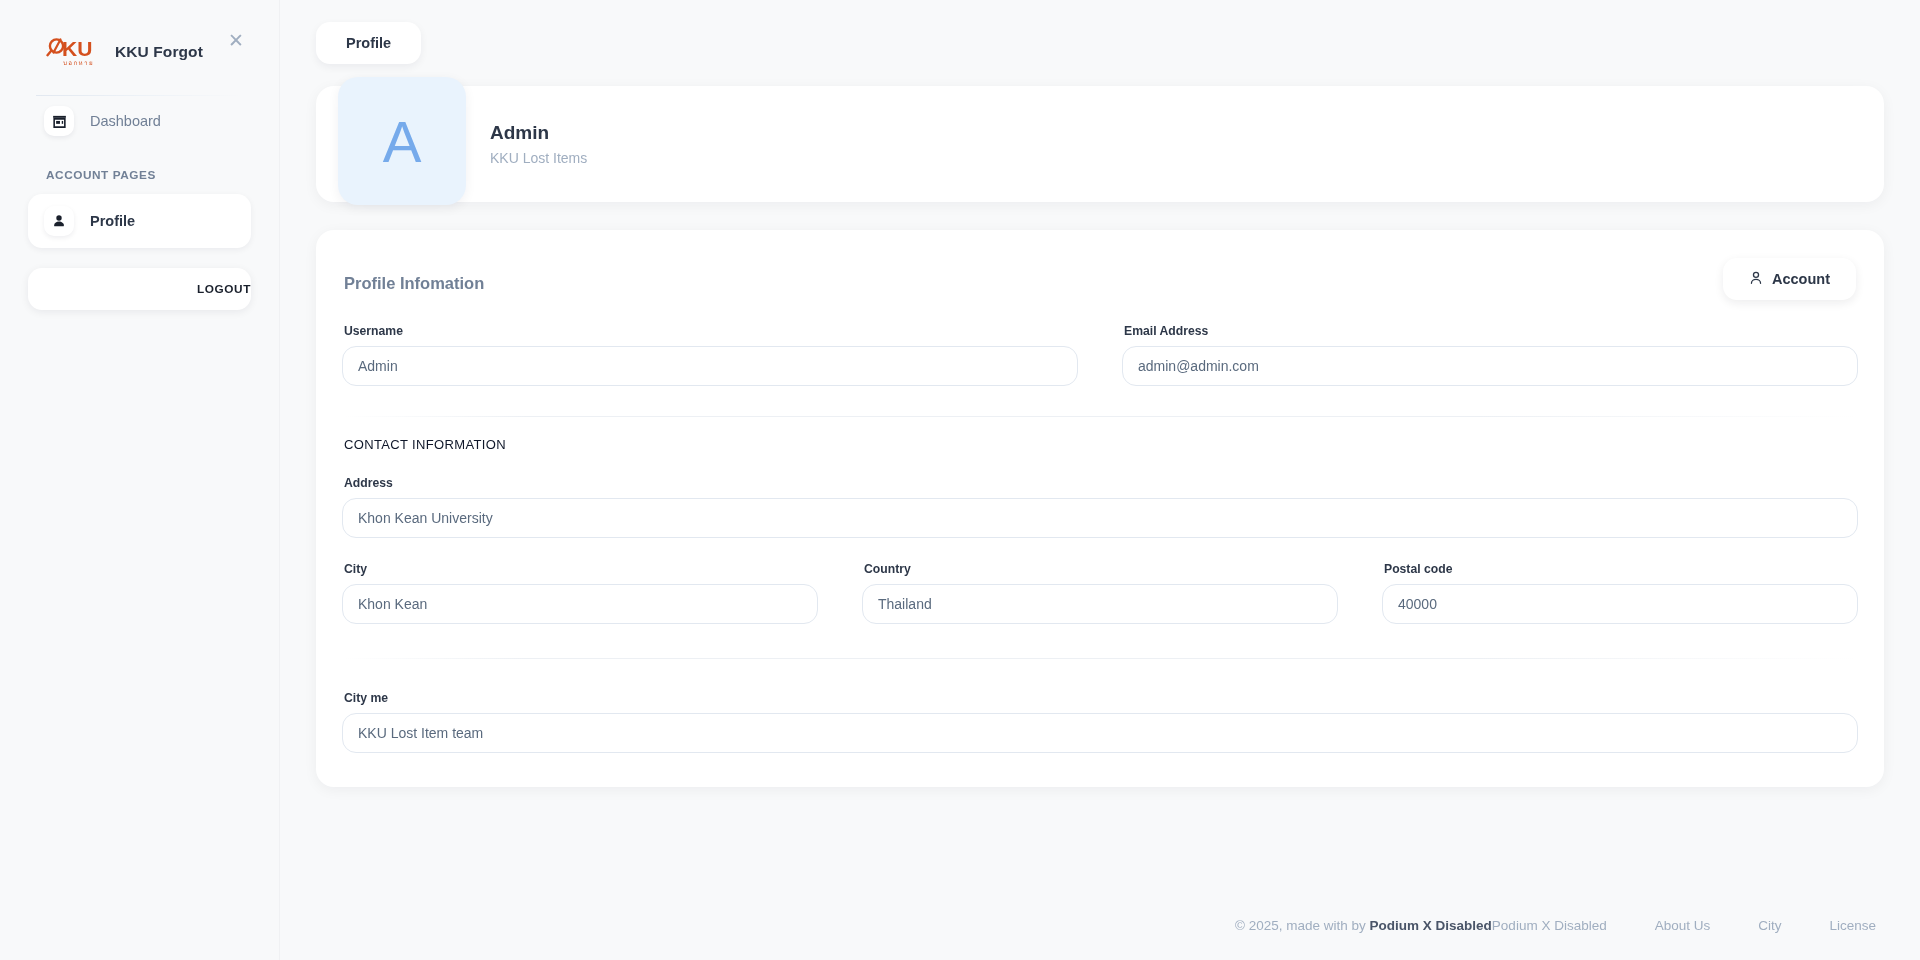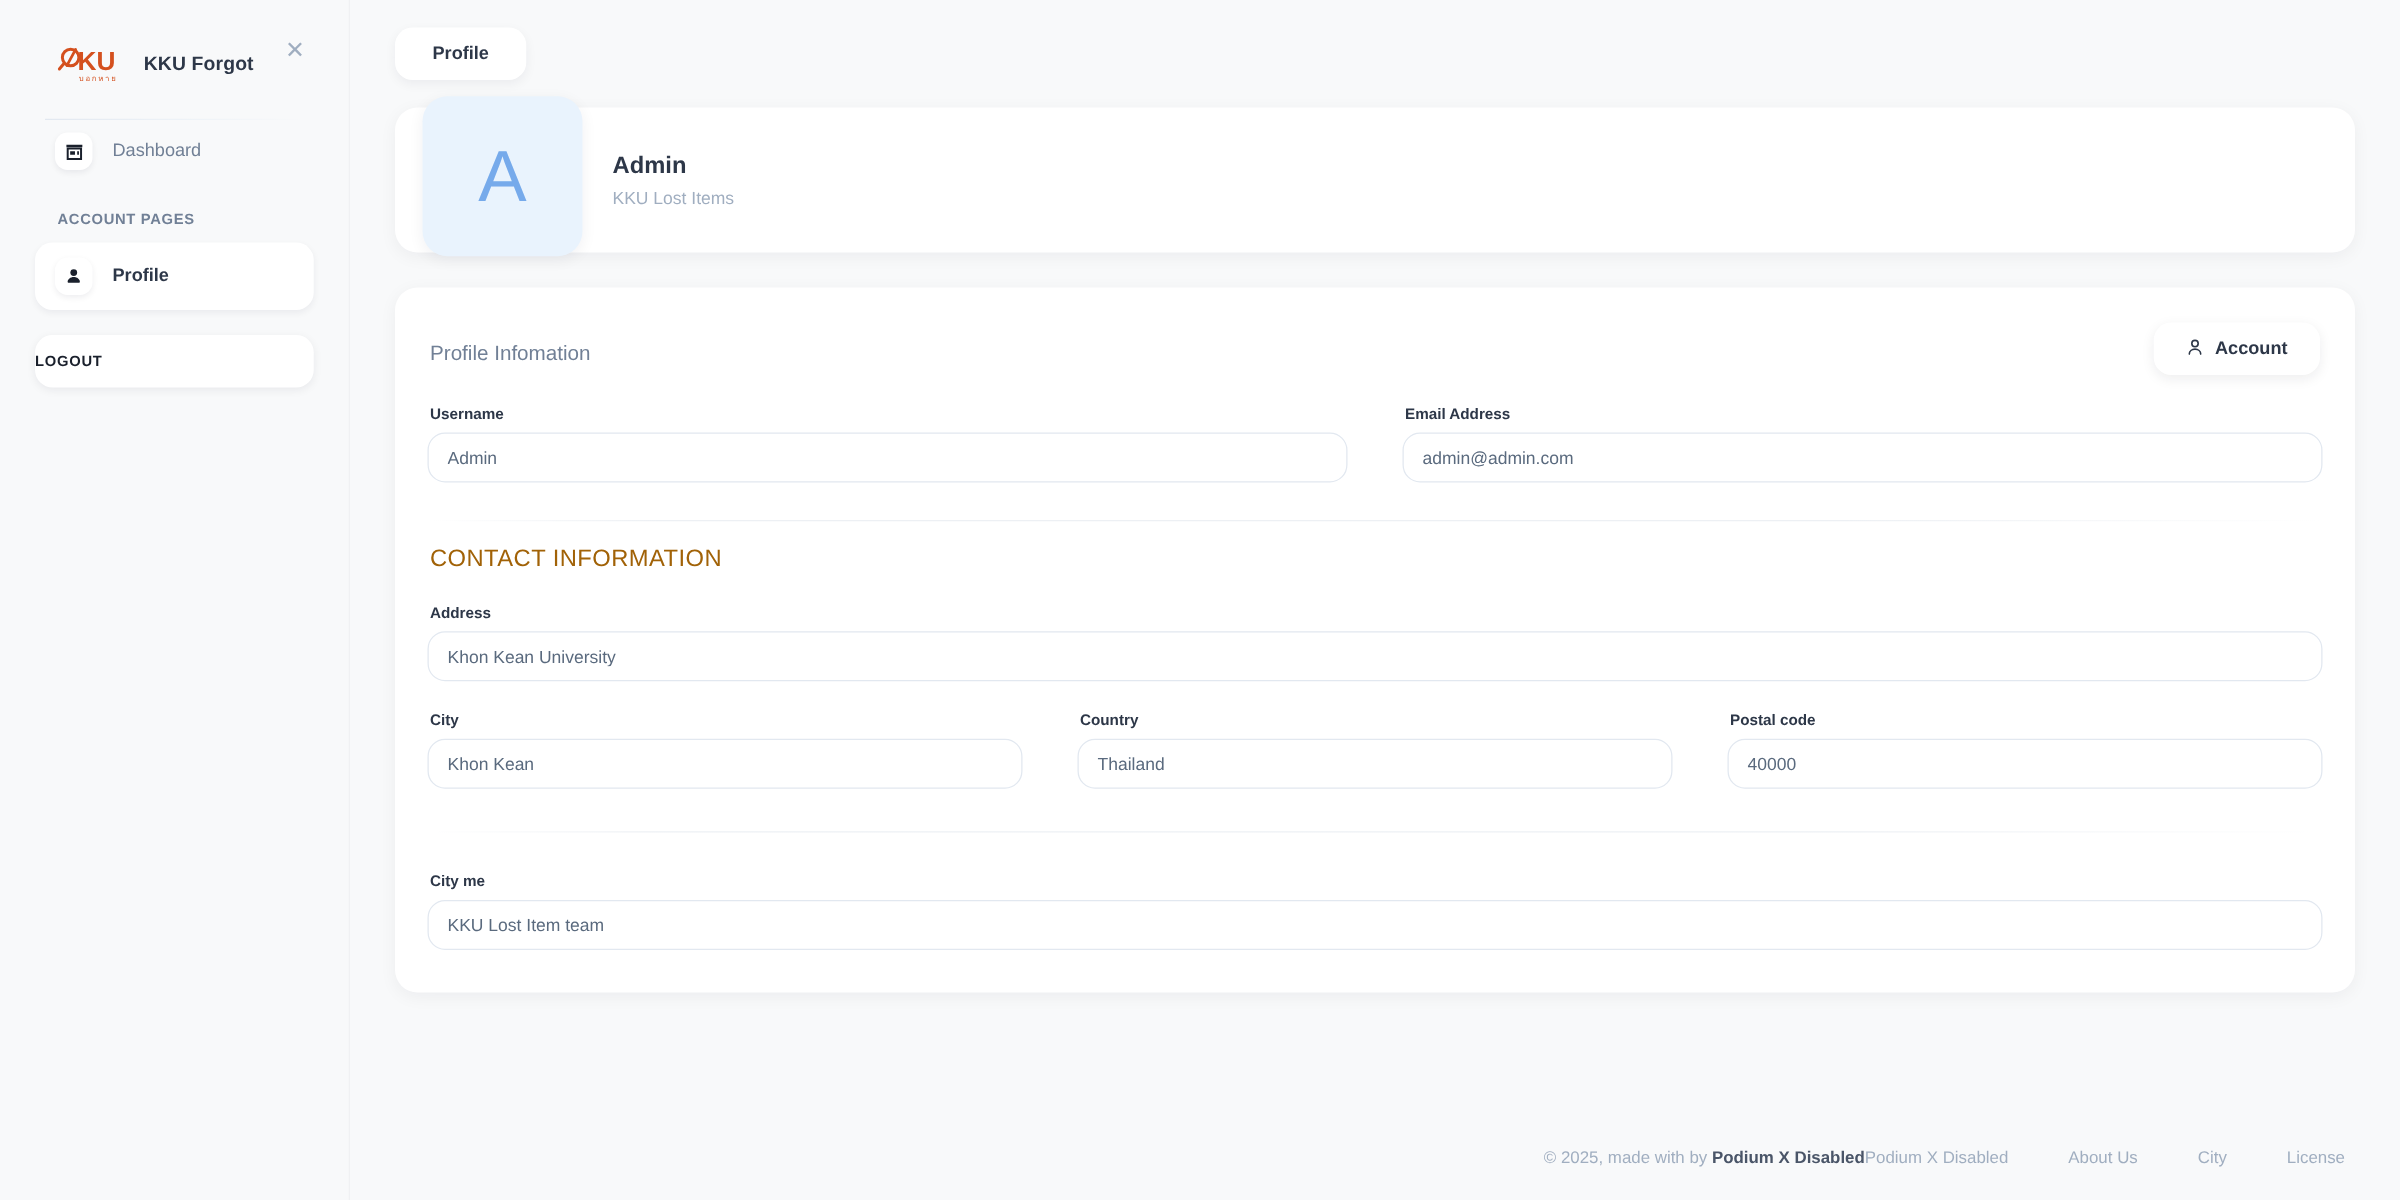--- a/index.html
+++ b/index.html
@@ -68,21 +68,21 @@
     letter-spacing: .55px;
     padding: 14px 0 12px 46px;
   }
   .logout-btn {
     display: block;
     margin: 20px 28px 0 28px;
     padding: 14px 0;
     border-radius: 14px;
     background: #FFFFFF;
     box-shadow: 0 2px 8px rgba(20,20,43,0.07);
-    text-align: left;
+    text-align: right;
     font-size: 11.8px; font-weight: 700; letter-spacing: .6px;
     color: #1A202C;
     cursor: pointer;
     border: none; width: calc(100% - 56px);
     font-family: "Liberation Sans", sans-serif;
   }
 
   
   #main {
     position: absolute; left: 280px; top: 0;
@@ -139,21 +139,21 @@
     border-radius: 18px;
     box-shadow: 0 3px 14px rgba(20,20,43,0.05);
     padding: 30px 26px 34px 26px;
     position: relative;
   }
   .form-head {
     display: flex; align-items: flex-start; justify-content: space-between;
     padding: 0 2px 0 0;
   }
   .form-title {
-    font-size: 16.5px; color: #718096; font-weight: 400;
+    font-size: 16.5px; color: #718096; font-weight: 700;
     padding-top: 14px; padding-left: 2px;
   }
   .account-pill {
     display: inline-flex; gap: 9px;
     background: #FFFFFF;
     border-radius: 14px;
     padding: 13px 26px;
     font-size: 14.5px; font-weight: 700; color: #2D3748;
     box-shadow: 0 3px 10px rgba(20,20,43,0.08);
     cursor: pointer;
@@ -180,21 +180,21 @@
     outline: none;
   }
   .field-input::placeholder { color: #A0AEC0; }
 
   .divider {
     height: 1px;
     margin: 30px 2px 0 2px;
     background: linear-gradient(to right, #FFFFFF, #EDF0F4 12%, #EDF0F4 75%, #FFFFFF);
   }
   .section-label {
-    font-size: 19px; color: #a16207; font-weight: 400;
+    font-size: 13px; color: #0f172a; font-weight: 400;
     letter-spacing: .35px;
     margin: 20px 0 7px 2px;
   }
 
   
   #footer {
     position: absolute; left: 280px; bottom: 0;
     width: 1640px; height: 70px;
     display: flex; align-items: center; justify-content: flex-end;
     padding: 0 36px;

